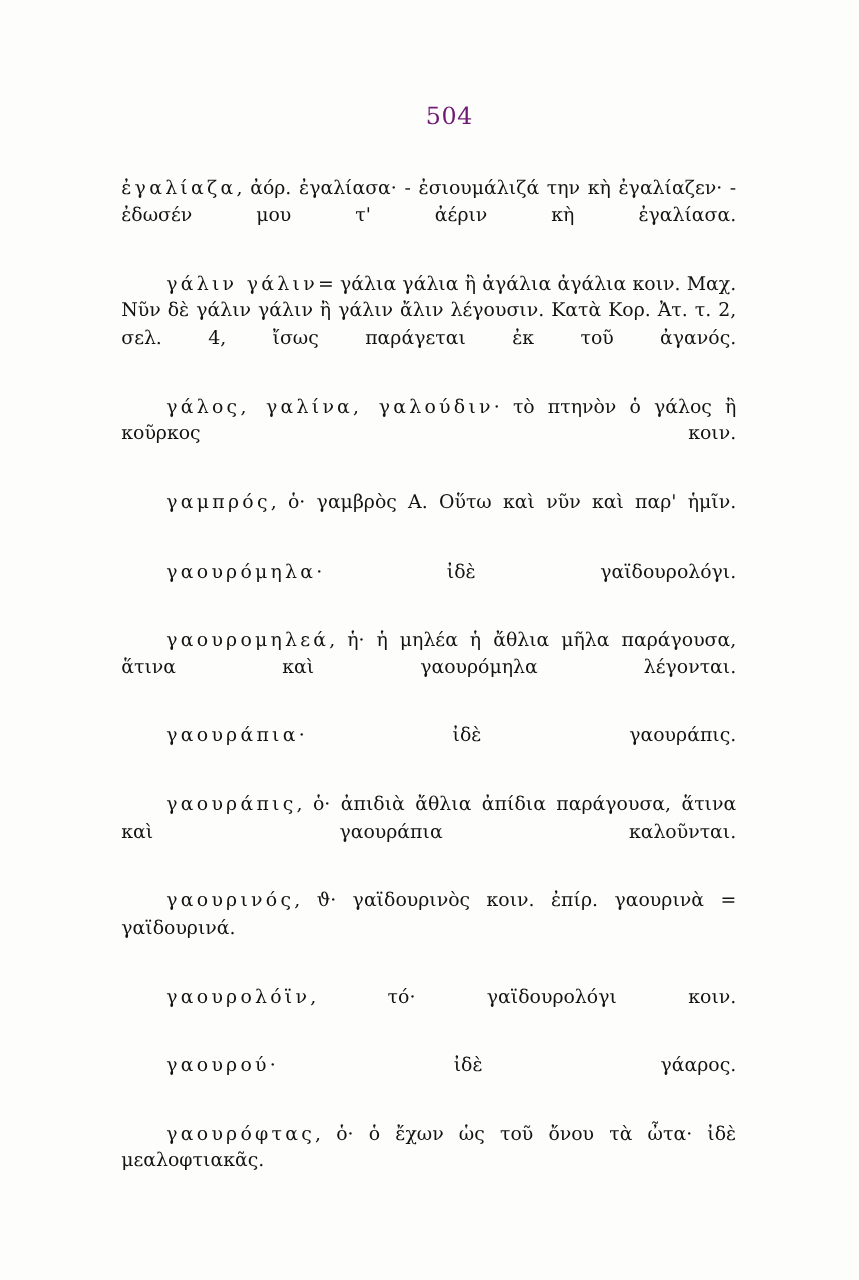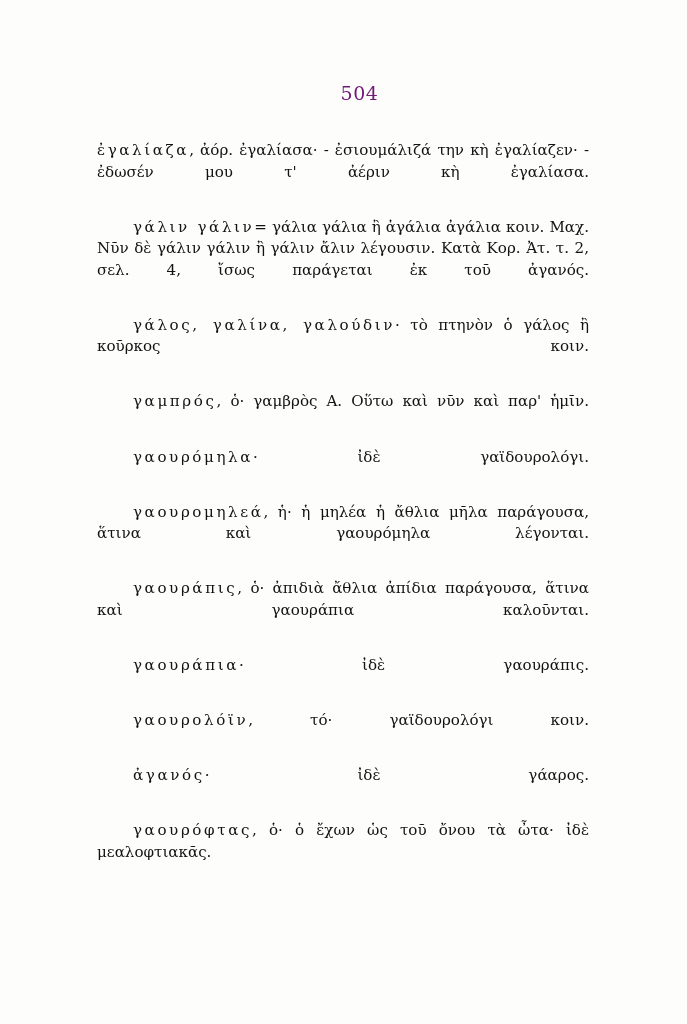--- a/index.html
+++ b/index.html
@@ -79,20 +79,21 @@
   <div class="page-number">504</div>
 
   <div class="text-block">
 
   <p class="para no-indent"><span class="hw">ἐγαλίαζα</span><span class="bd">, ἀόρ. ἐγαλίασα· - ἐσιουμάλιζά την κὴ ἐγαλίαζεν· - ἐδωσέν μου τ' ἀέριν κὴ ἐγαλίασα.</span></p>
       <p class="para"><span class="hw">γάλιν γάλιν</span><span class="bd">= γάλια γάλια ἢ ἀγάλια ἀγάλια κοιν. Μαχ. Νῦν δὲ γάλιν γάλιν ἢ γάλιν ἄλιν λέγουσιν. Κατὰ Κορ. Ἀτ. τ. 2, σελ. 4, ἴσως παράγεται ἐκ τοῦ ἀγανός.</span></p>
       <p class="para"><span class="hw">γάλος, γαλίνα, γαλούδιν</span><span class="bd">· τὸ πτηνὸν ὁ γάλος ἢ κοῦρκος κοιν.</span></p>
       <p class="para"><span class="hw">γαμπρός</span><span class="bd">, ὁ· γαμβρὸς Α. Οὕτω καὶ νῦν καὶ παρ' ἡμῖν.</span></p>
       <p class="para"><span class="hw">γαουρόμηλα</span><span class="bd">· ἰδὲ γαϊδουρολόγι.</span></p>
       <p class="para"><span class="hw">γαουρομηλεά</span><span class="bd">, ἡ· ἡ μηλέα ἡ ἄθλια μῆλα παράγουσα, ἅτινα καὶ γαουρόμηλα λέγονται.</span></p>
+      <p class="para"><span class="hw">γαουράπια</span><span class="bd">· ἰδὲ γαουράπις.</span></p>
       <p class="para"><span class="hw">γαουράπις</span><span class="bd">, ὁ· ἀπιδιὰ ἄθλια ἀπίδια παράγουσα, ἅτινα καὶ γαουράπια καλοῦνται.</span></p>
-      <p class="para"><span class="hw">γαουράπια</span><span class="bd">· ἰδὲ γαουράπις.</span></p>
+      <p class="para"><span class="hw">γαουρινός</span><span class="bd">, ϑ· γαϊδουρινὸς κοιν. ἐπίρ. γαουρινὰ = γαϊδουρινά.</span></p>
       <p class="para"><span class="hw">γαουρολόϊν</span><span class="bd">, τό· γαϊδουρολόγι κοιν.</span></p>
-      <p class="para"><span class="hw">ἀγανός</span><span class="bd">· ἰδὲ γάαρος.</span></p>
+      <p class="para"><span class="hw">γαουρού</span><span class="bd">· ἰδὲ γάαρος.</span></p>
       <p class="para"><span class="hw">γαουρόφτας</span><span class="bd">, ὁ· ὁ ἔχων ὡς τοῦ ὄνου τὰ ὦτα· ἰδὲ μεαλοφτιακᾶς.</span></p>
     </div>
 
 </div>
 
 </body></html>

